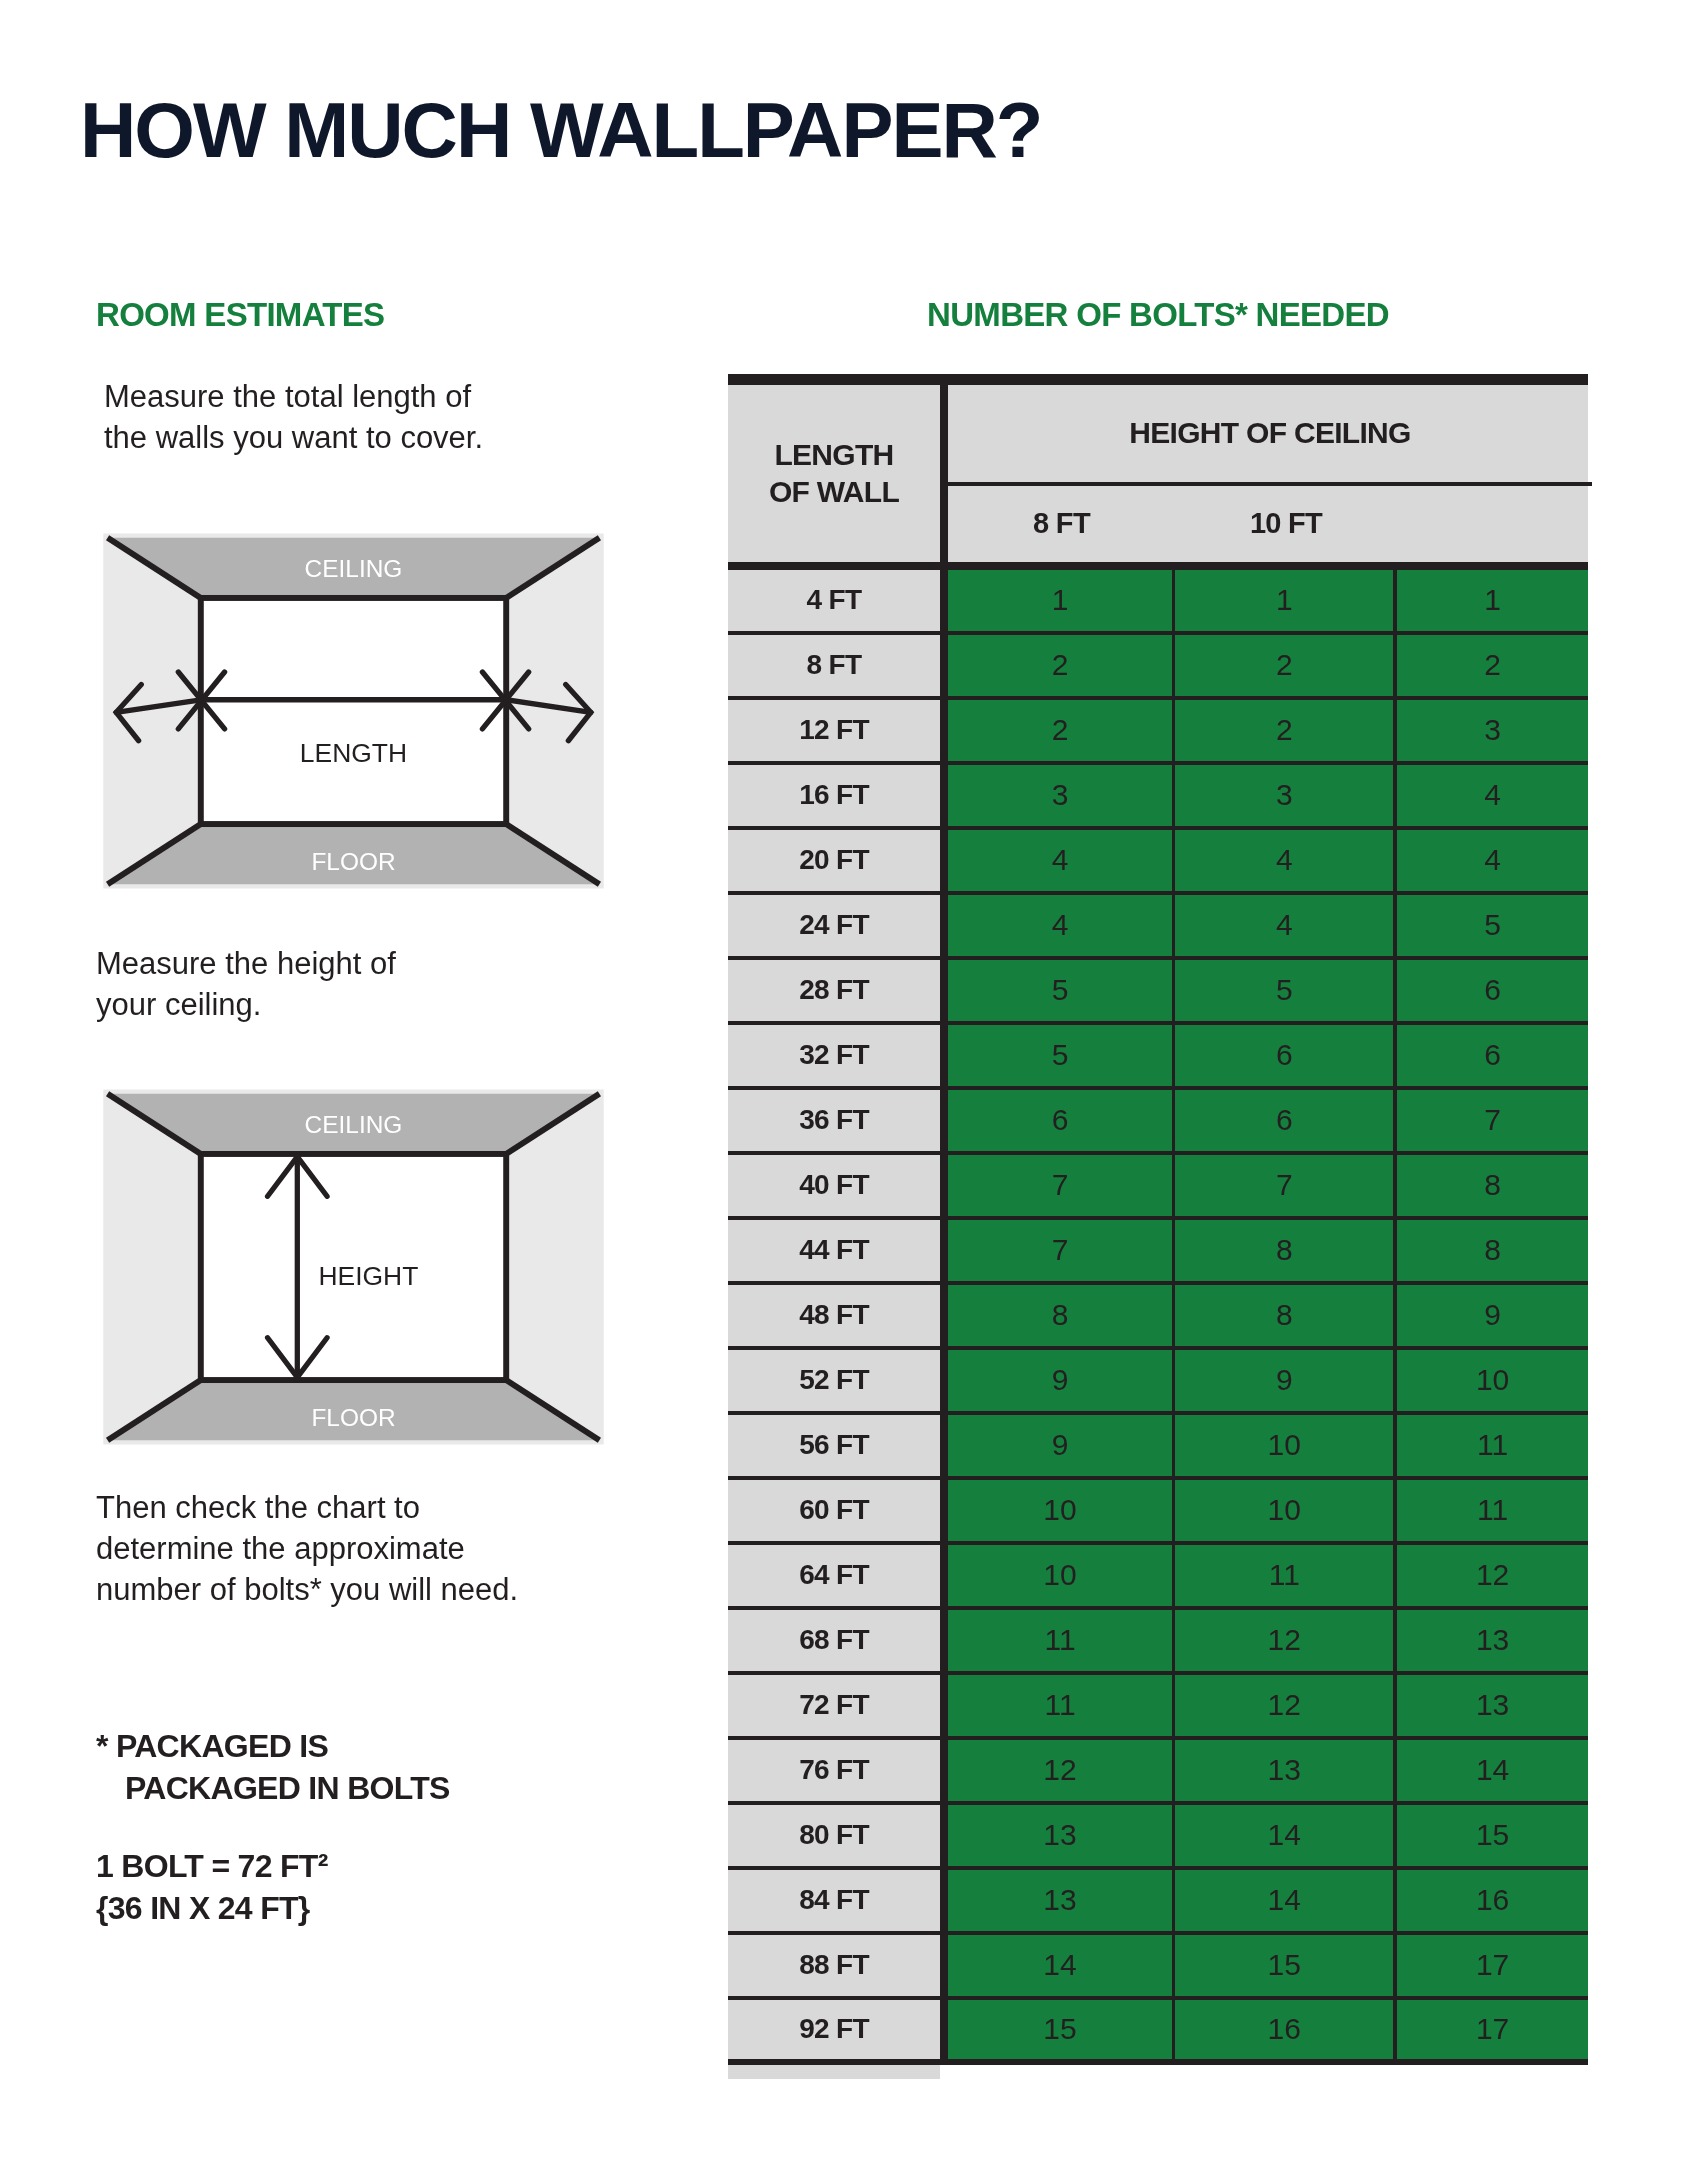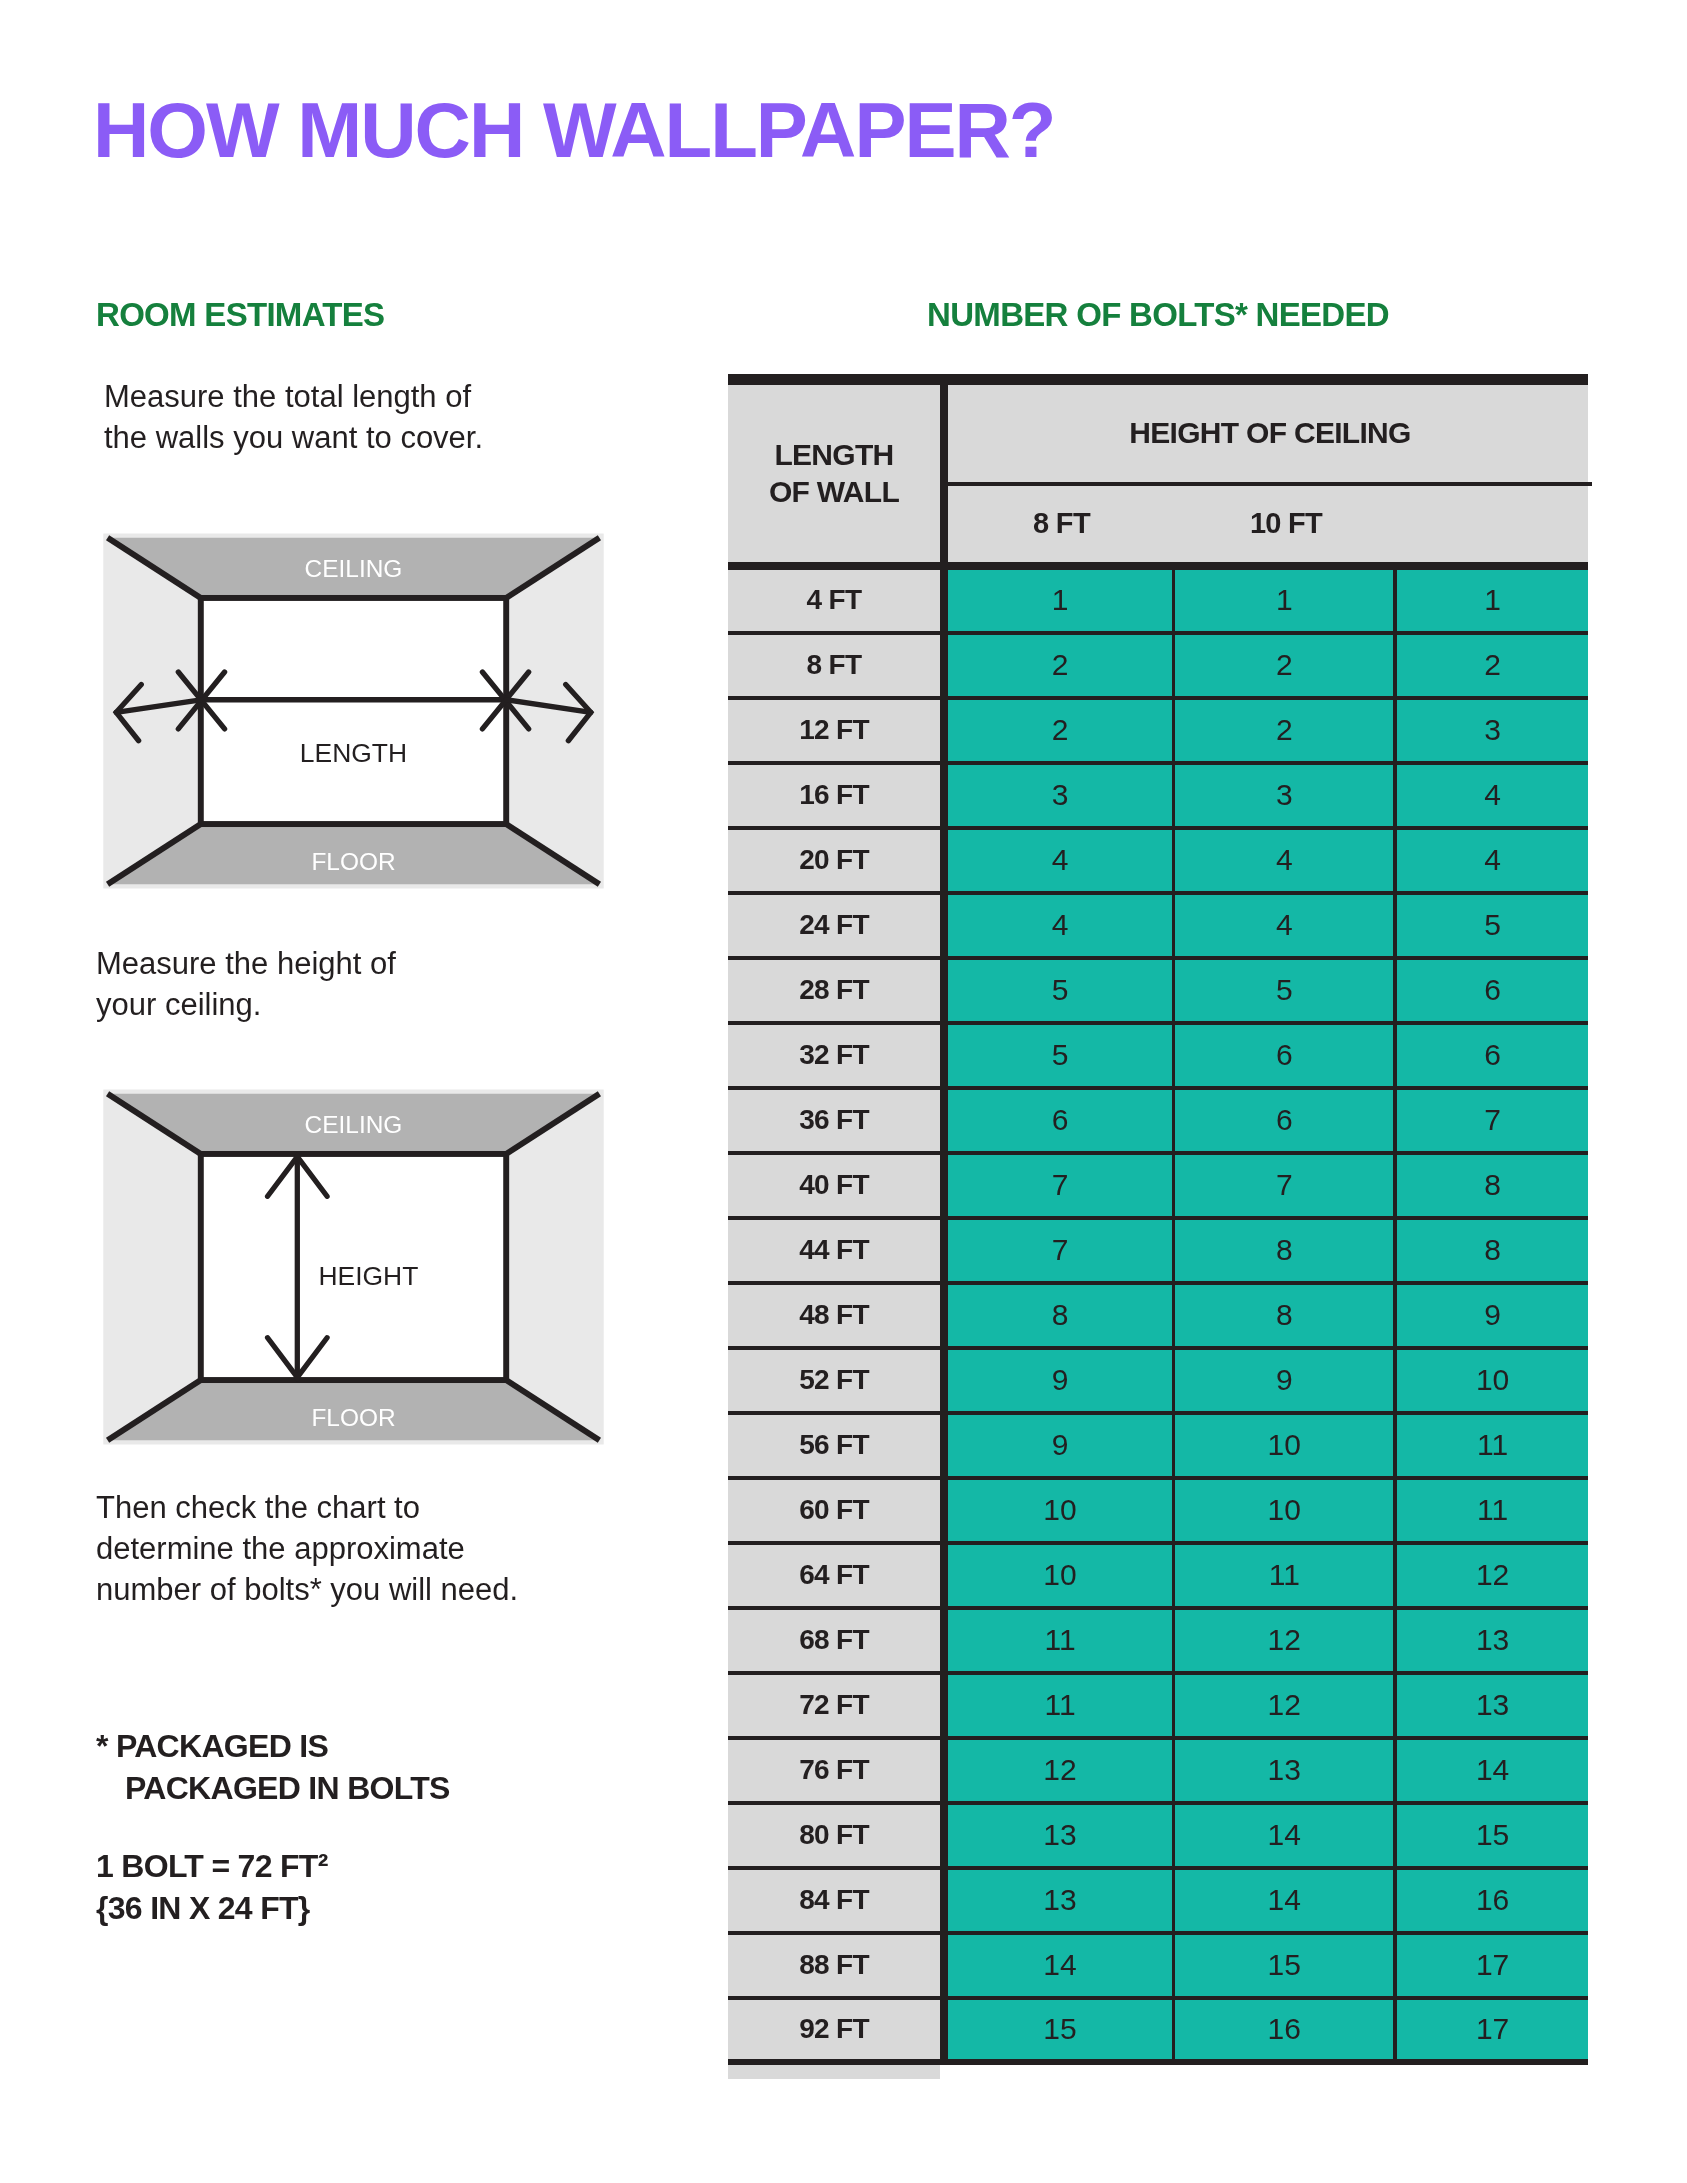--- a/index.html
+++ b/index.html
@@ -2,22 +2,22 @@
 <html style="font-size:10.6px"><head>
 <meta charset="utf-8">
 <style>
   html,body{margin:0;padding:0;background:#ffffff;}
   .page{
     position:relative;width:1687px;height:2183px;background:#ffffff;overflow:hidden;
     font-family:"Liberation Sans","DejaVu Sans",sans-serif;color:#231f20;
   }
   .abs{position:absolute;}
   .page-title{
-    left:93px;top:85px;font-size:78px;font-weight:bold;letter-spacing:-2px;
-    color:#8b5cf6;white-space:nowrap;
+    left:80px;top:85px;font-size:78px;font-weight:bold;letter-spacing:-2px;
+    color:#0f172a;white-space:nowrap;
   }
   .section-heading{
     font-size:33px;font-weight:bold;letter-spacing:-0.7px;color:#15803d;white-space:nowrap;
   }
   .para{
     font-size:31px;line-height:41px;white-space:pre-line;letter-spacing:0px;
   }
   .footnote{
     font-size:32px;font-weight:bold;line-height:42px;letter-spacing:-0.7px;
   }
@@ -42,21 +42,21 @@
   .tier2{
     flex:1;display:grid;grid-template-columns:227px 222px 195px;
   }
   .tier2 > div{
     display:flex;align-items:center;justify-content:center;
     font-size:29px;font-weight:bold;letter-spacing:-0.7px;
   }
   .head-bottom{height:8px;background:#231f20;}
   .trow{
     display:grid;grid-template-columns:212px 8px 224px 3.3px 218px 3.3px 192px;
-    height:65px;box-sizing:border-box;border-bottom:4px solid #231f20;background:#14b8a6;
+    height:65px;box-sizing:border-box;border-bottom:4px solid #231f20;background:#15803d;
   }
   .trow:last-child{border-bottom:6.6px solid #231f20;}
   .cell{display:flex;align-items:center;justify-content:center;}
   .cell.label{background:#d9d9d9;font-size:28px;font-weight:bold;letter-spacing:-0.7px;}
   .cell.num{font-size:30px;font-weight:normal;}
   .gray-tail{width:212px;height:14.6px;background:#d9d9d9;}
   
   svg text{font-family:"Liberation Sans","DejaVu Sans",sans-serif;}
 </style>
 </head>

